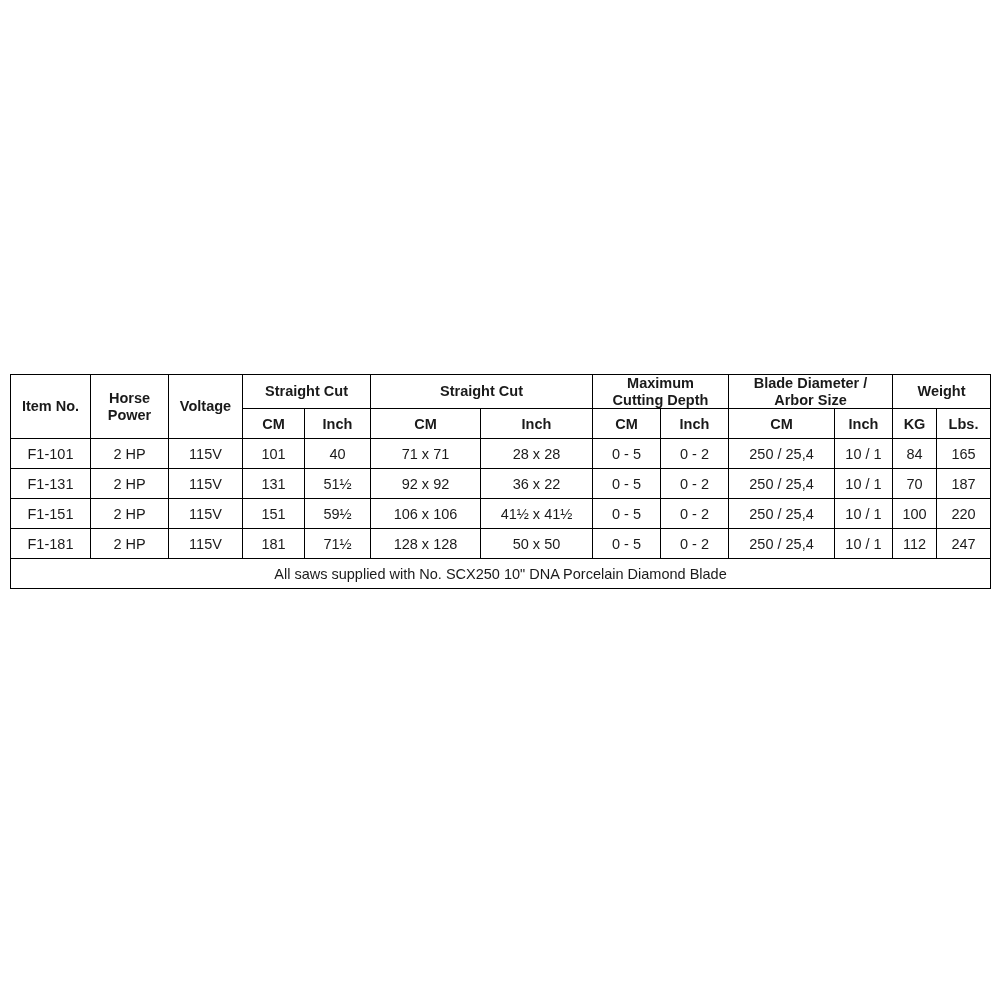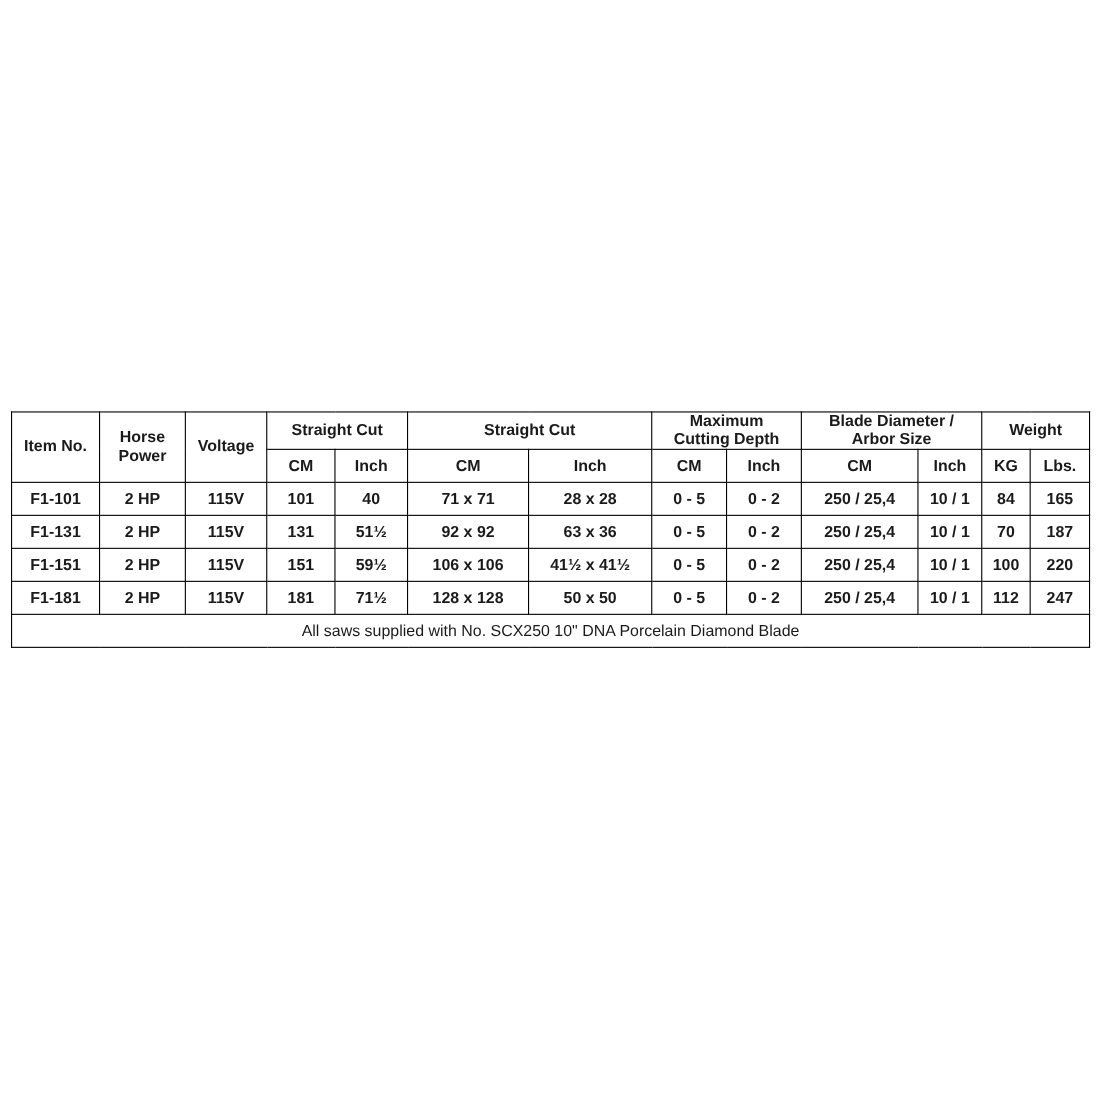--- a/index.html
+++ b/index.html
@@ -43,21 +43,21 @@
     line-height: 1.15;
     height: 30px;
     box-sizing: border-box;
   }
 
   table.spec th {
     font-weight: bold;
   }
 
   table.spec td.data {
-    font-weight: bold;
+    font-weight: normal;
     height: 30px;
   }
 
   td.note {
     text-align: left;
     padding-left: 8px;
     font-size: 14.5px;
     height: 30px;
   }
 
@@ -155,21 +155,21 @@
           <td class="data">84</td>
           <td class="data">165</td>
         </tr>
         <tr>
           <td class="data">F1-131</td>
           <td class="data">2 HP</td>
           <td class="data">115V</td>
           <td class="data">131</td>
           <td class="data">51½</td>
           <td class="data">92 x 92</td>
-          <td class="data">63 x 36</td>
+          <td class="data">36 x 22</td>
           <td class="data">0 - 5</td>
           <td class="data">0 - 2</td>
           <td class="data">250 / 25,4</td>
           <td class="data">10 / 1</td>
           <td class="data">70</td>
           <td class="data">187</td>
         </tr>
         <tr>
           <td class="data">F1-151</td>
           <td class="data">2 HP</td>

